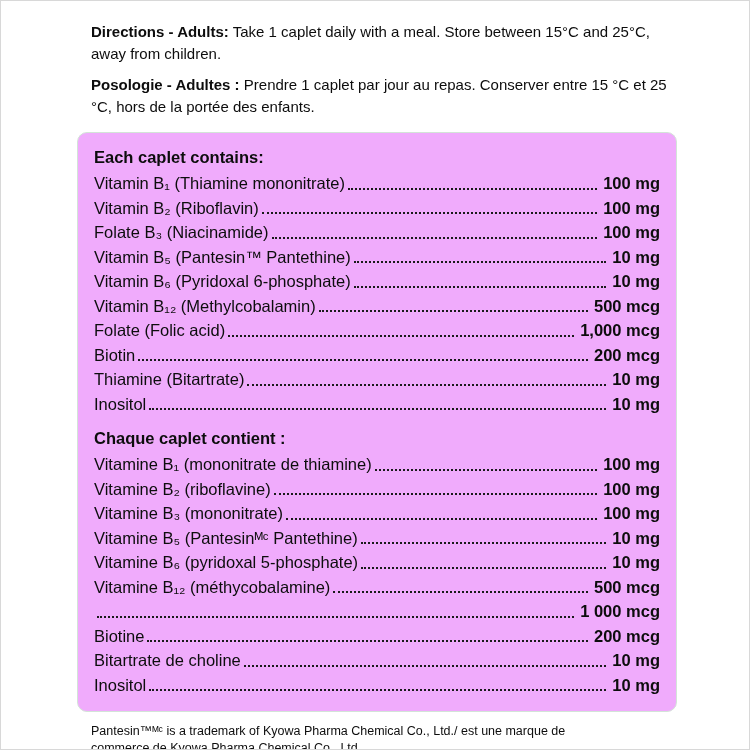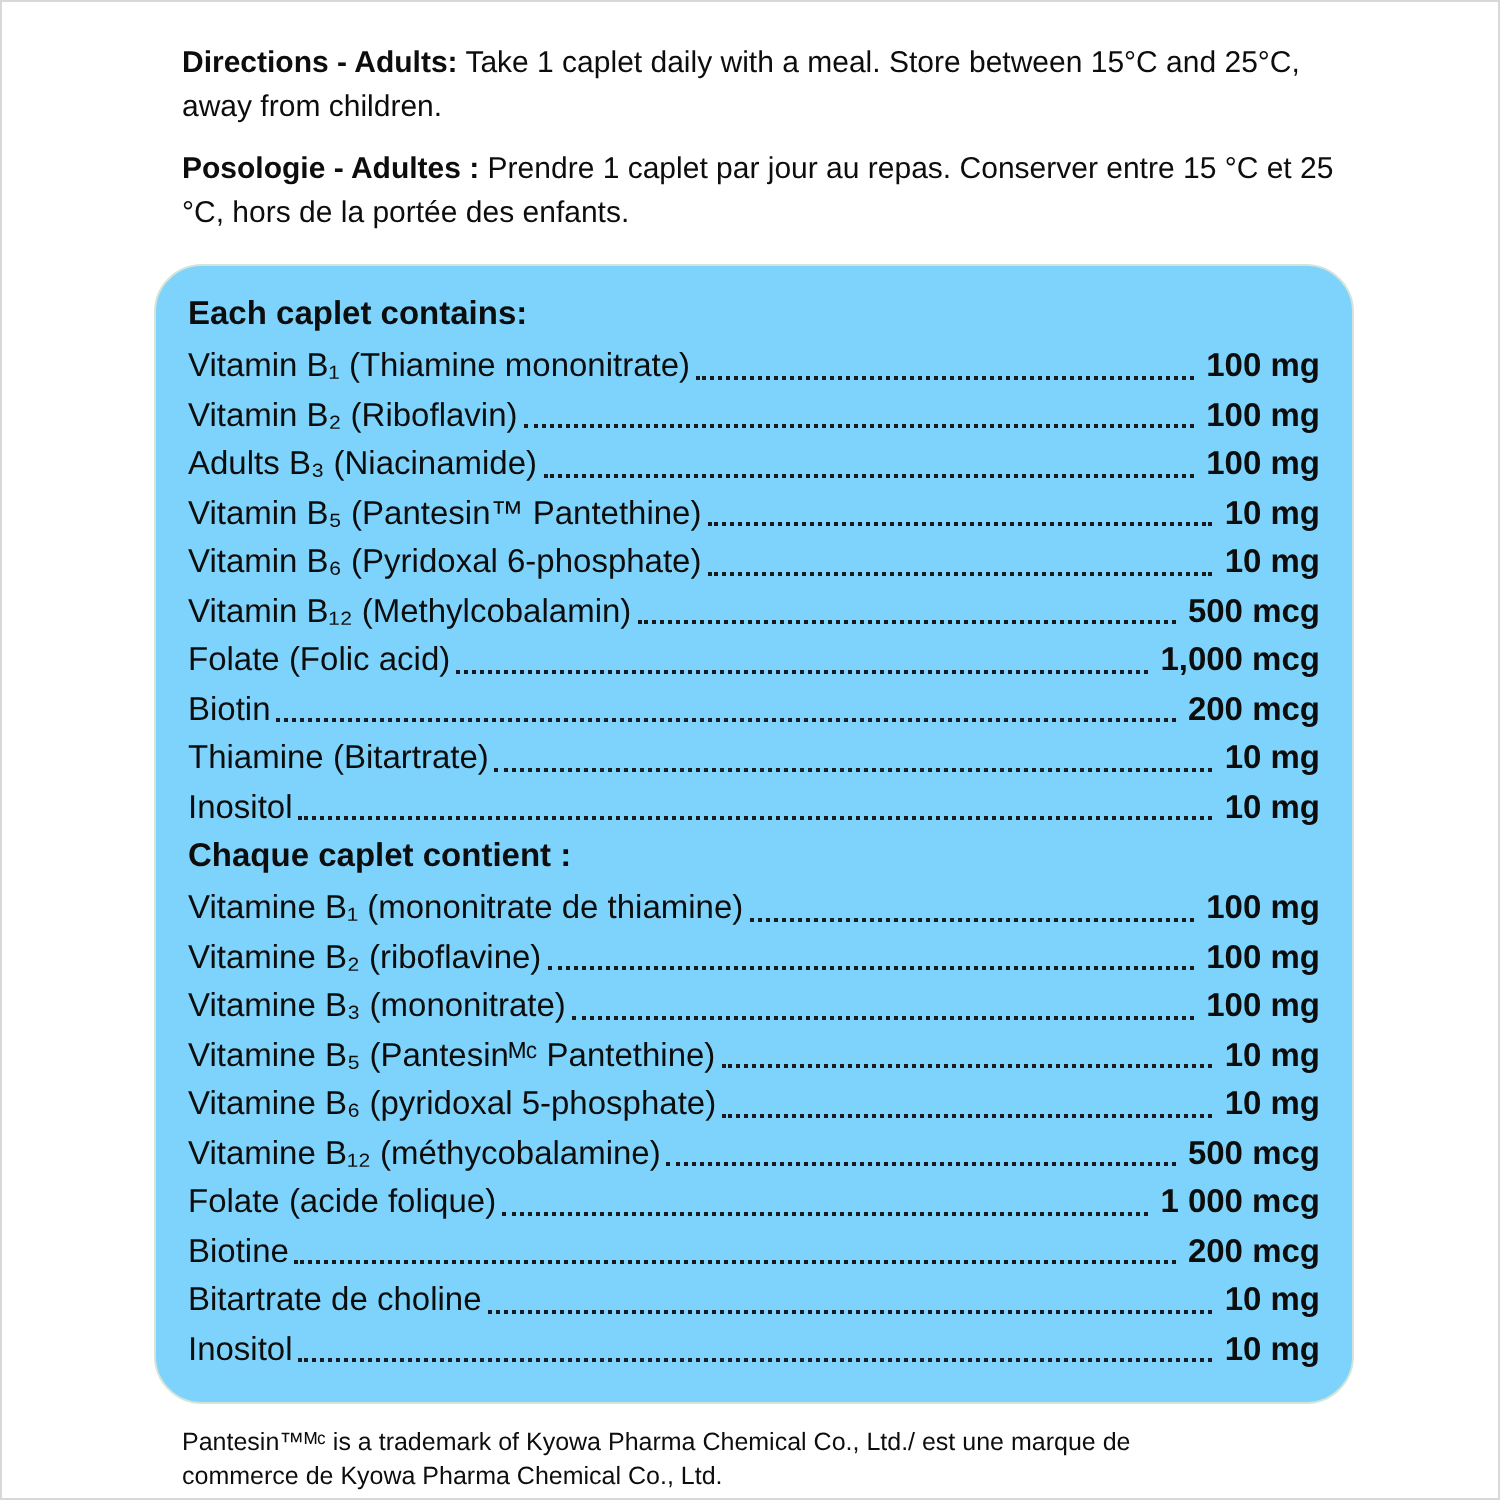--- a/index.html
+++ b/index.html
@@ -24,21 +24,21 @@
     border: 1px solid #d3e4d8;
     border-radius: 10px;
     padding: 12px 16px 14px 16px;
   }
   .panel h2 {
     font-size: 16.5px;
     font-weight: 700;
     line-height: 24px;
     margin-bottom: 2px;
   }
-  .panel h2.second { }
+  .panel h2.second { margin-top: 10px; }
 
   .row {
     display: flex;
     align-items: flex-end;
     font-size: 16.5px;
     line-height: 24.5px;
   }
   .nm { white-space: nowrap; }
   .lead {
     flex: 1;
@@ -59,36 +59,36 @@
 </head>
 <body>
 
 <div class="page">
 
   <div class="directions">
     <p><span class="lead-in">Directions - Adults:</span><span> Take 1 caplet daily with a meal. Store between 15°C and 25°C, away from children.</span></p>
     <p><span class="lead-in">Posologie - Adultes :</span><span> Prendre 1 caplet par jour au repas. Conserver entre 15 °C et 25 °C, hors de la portée des enfants.</span></p>
   </div>
 
-  <div class="panel" style="background: #7dd3fc; border-radius: 24px;">
+  <div class="panel" style="background: #f0abfc;">
 
     <h2>Each caplet contains:</h2>
 
     <div class="row">
         <span class="nm">Vitamin B₁ (Thiamine mononitrate)</span>
         <span class="lead"></span>
         <span class="amt">100 mg</span>
       </div>
     <div class="row">
         <span class="nm">Vitamin B₂ (Riboflavin)</span>
         <span class="lead"></span>
         <span class="amt">100 mg</span>
       </div>
     <div class="row">
-        <span class="nm">Adults B₃ (Niacinamide)</span>
+        <span class="nm">Folate B₃ (Niacinamide)</span>
         <span class="lead"></span>
         <span class="amt">100 mg</span>
       </div>
     <div class="row">
         <span class="nm">Vitamin B₅ (Pantesin™ Pantethine)</span>
         <span class="lead"></span>
         <span class="amt">10 mg</span>
       </div>
     <div class="row">
         <span class="nm">Vitamin B₆ (Pyridoxal 6-phosphate)</span>
@@ -147,21 +147,20 @@
         <span class="nm">Vitamine B₆ (pyridoxal 5-phosphate)</span>
         <span class="lead"></span>
         <span class="amt">10 mg</span>
       </div>
     <div class="row">
         <span class="nm">Vitamine B₁₂ (méthycobalamine)</span>
         <span class="lead"></span>
         <span class="amt">500 mcg</span>
       </div>
     <div class="row">
-        <span class="nm">Folate (acide folique)</span>
         <span class="lead"></span>
         <span class="amt">1 000 mcg</span>
       </div>
     <div class="row">
         <span class="nm">Biotine</span>
         <span class="lead"></span>
         <span class="amt">200 mcg</span>
       </div>
     <div class="row">
         <span class="nm">Bitartrate de choline</span>

